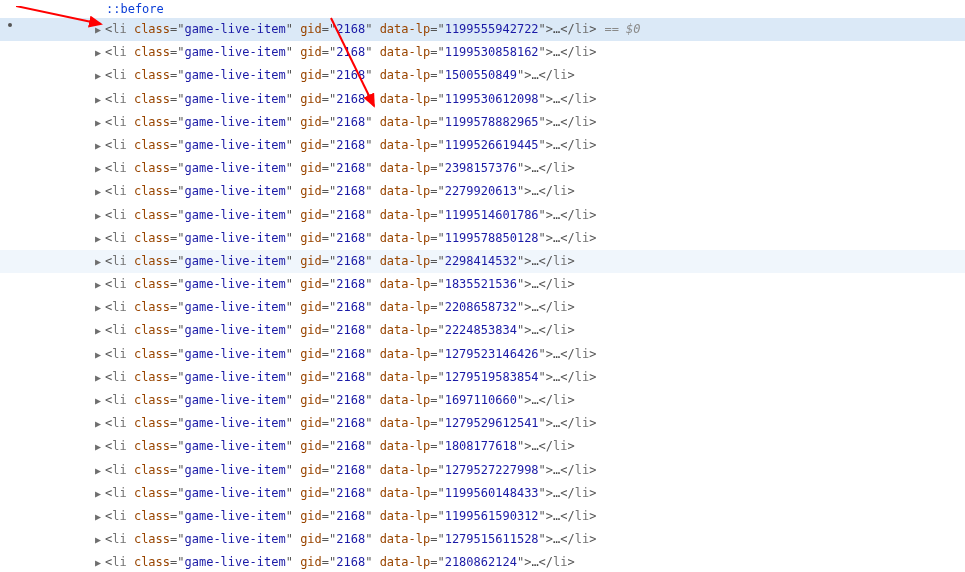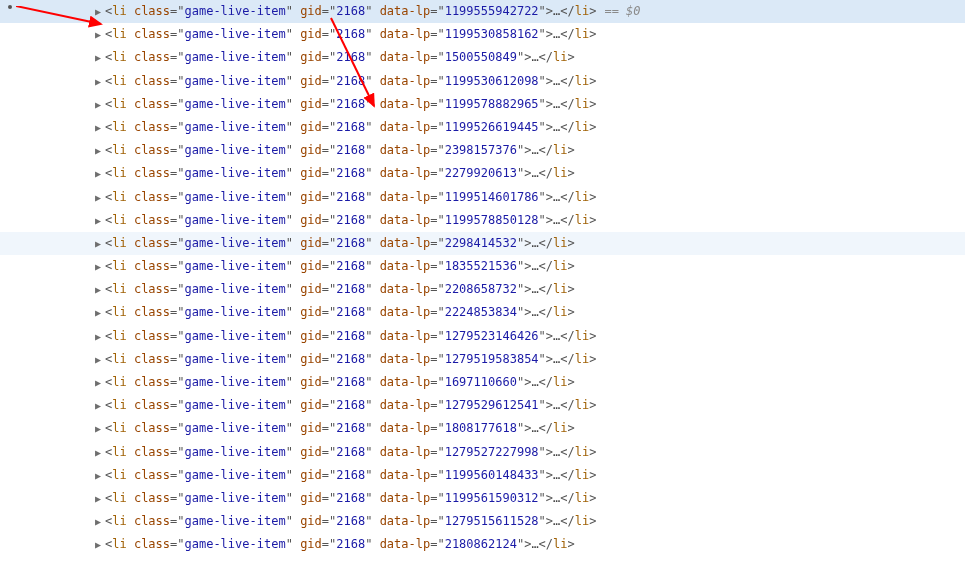--- a/index.html
+++ b/index.html
@@ -33,21 +33,21 @@
     background: #f0f6fc;
   }
   .arrow {
     display: inline-block;
     color: #6e6e6e;
     width: 10px;
     font-size: 10px;
     user-select: none;
   }
   .punct { color: #555; }
-  .tag { color: #a16207; }
+  .tag { color: #737373; }
   .attr-name { color: #994500; }
   .attr-val { color: #1a1aa6; }
   .ellipsis { color: #444; }
   .eqdollar {
     color: #8a8a8a;
     font-style: italic;
     margin-left: 8px;
   }
   .dot-marker {
     position: absolute;
@@ -74,20 +74,21 @@
   <svg class="arrow-svg" width="380" height="120">
     <defs>
       <marker id="ah" markerWidth="8" markerHeight="8" refX="6" refY="3" orient="auto">
         <path d="M0,0 L7,3 L0,6 Z" fill="#ff0000"></path>
       </marker>
     </defs>
     <line x1="0" y1="0" x2="85" y2="18" stroke="#ff0000" stroke-width="2" marker-end="url(#ah)"></line>
     <line x1="315" y1="12" x2="358" y2="100" stroke="#ff0000" stroke-width="2" marker-end="url(#ah)"></line>
   </svg>
 
+  <div class="pseudo">::before</div>
 
   <div id="rows">
       <div class="row highlighted"><span class="dot-marker"></span><span class="arrow">▶</span><span><span class="punct">&lt;</span><span class="tag">li</span> <span class="attr-name">class</span><span class="punct">="</span><span class="attr-val">game-live-item</span><span class="punct">"</span> <span class="attr-name">gid</span><span class="punct">="</span><span class="attr-val">2168</span><span class="punct">"</span> <span class="attr-name">data-lp</span><span class="punct">="</span><span class="attr-val">1199555942722</span><span class="punct">"&gt;</span><span class="ellipsis">…</span><span class="punct">&lt;/</span><span class="tag">li</span><span class="punct">&gt;</span></span><span class="eqdollar">== $0</span></div>
       <div class="row"><span class="arrow">▶</span><span><span class="punct">&lt;</span><span class="tag">li</span> <span class="attr-name">class</span><span class="punct">="</span><span class="attr-val">game-live-item</span><span class="punct">"</span> <span class="attr-name">gid</span><span class="punct">="</span><span class="attr-val">2168</span><span class="punct">"</span> <span class="attr-name">data-lp</span><span class="punct">="</span><span class="attr-val">1199530858162</span><span class="punct">"&gt;</span><span class="ellipsis">…</span><span class="punct">&lt;/</span><span class="tag">li</span><span class="punct">&gt;</span></span></div>
       <div class="row"><span class="arrow">▶</span><span><span class="punct">&lt;</span><span class="tag">li</span> <span class="attr-name">class</span><span class="punct">="</span><span class="attr-val">game-live-item</span><span class="punct">"</span> <span class="attr-name">gid</span><span class="punct">="</span><span class="attr-val">2168</span><span class="punct">"</span> <span class="attr-name">data-lp</span><span class="punct">="</span><span class="attr-val">1500550849</span><span class="punct">"&gt;</span><span class="ellipsis">…</span><span class="punct">&lt;/</span><span class="tag">li</span><span class="punct">&gt;</span></span></div>
       <div class="row"><span class="arrow">▶</span><span><span class="punct">&lt;</span><span class="tag">li</span> <span class="attr-name">class</span><span class="punct">="</span><span class="attr-val">game-live-item</span><span class="punct">"</span> <span class="attr-name">gid</span><span class="punct">="</span><span class="attr-val">2168</span><span class="punct">"</span> <span class="attr-name">data-lp</span><span class="punct">="</span><span class="attr-val">1199530612098</span><span class="punct">"&gt;</span><span class="ellipsis">…</span><span class="punct">&lt;/</span><span class="tag">li</span><span class="punct">&gt;</span></span></div>
       <div class="row"><span class="arrow">▶</span><span><span class="punct">&lt;</span><span class="tag">li</span> <span class="attr-name">class</span><span class="punct">="</span><span class="attr-val">game-live-item</span><span class="punct">"</span> <span class="attr-name">gid</span><span class="punct">="</span><span class="attr-val">2168</span><span class="punct">"</span> <span class="attr-name">data-lp</span><span class="punct">="</span><span class="attr-val">1199578882965</span><span class="punct">"&gt;</span><span class="ellipsis">…</span><span class="punct">&lt;/</span><span class="tag">li</span><span class="punct">&gt;</span></span></div>
       <div class="row"><span class="arrow">▶</span><span><span class="punct">&lt;</span><span class="tag">li</span> <span class="attr-name">class</span><span class="punct">="</span><span class="attr-val">game-live-item</span><span class="punct">"</span> <span class="attr-name">gid</span><span class="punct">="</span><span class="attr-val">2168</span><span class="punct">"</span> <span class="attr-name">data-lp</span><span class="punct">="</span><span class="attr-val">1199526619445</span><span class="punct">"&gt;</span><span class="ellipsis">…</span><span class="punct">&lt;/</span><span class="tag">li</span><span class="punct">&gt;</span></span></div>
       <div class="row"><span class="arrow">▶</span><span><span class="punct">&lt;</span><span class="tag">li</span> <span class="attr-name">class</span><span class="punct">="</span><span class="attr-val">game-live-item</span><span class="punct">"</span> <span class="attr-name">gid</span><span class="punct">="</span><span class="attr-val">2168</span><span class="punct">"</span> <span class="attr-name">data-lp</span><span class="punct">="</span><span class="attr-val">2398157376</span><span class="punct">"&gt;</span><span class="ellipsis">…</span><span class="punct">&lt;/</span><span class="tag">li</span><span class="punct">&gt;</span></span></div>
       <div class="row"><span class="arrow">▶</span><span><span class="punct">&lt;</span><span class="tag">li</span> <span class="attr-name">class</span><span class="punct">="</span><span class="attr-val">game-live-item</span><span class="punct">"</span> <span class="attr-name">gid</span><span class="punct">="</span><span class="attr-val">2168</span><span class="punct">"</span> <span class="attr-name">data-lp</span><span class="punct">="</span><span class="attr-val">2279920613</span><span class="punct">"&gt;</span><span class="ellipsis">…</span><span class="punct">&lt;/</span><span class="tag">li</span><span class="punct">&gt;</span></span></div>

